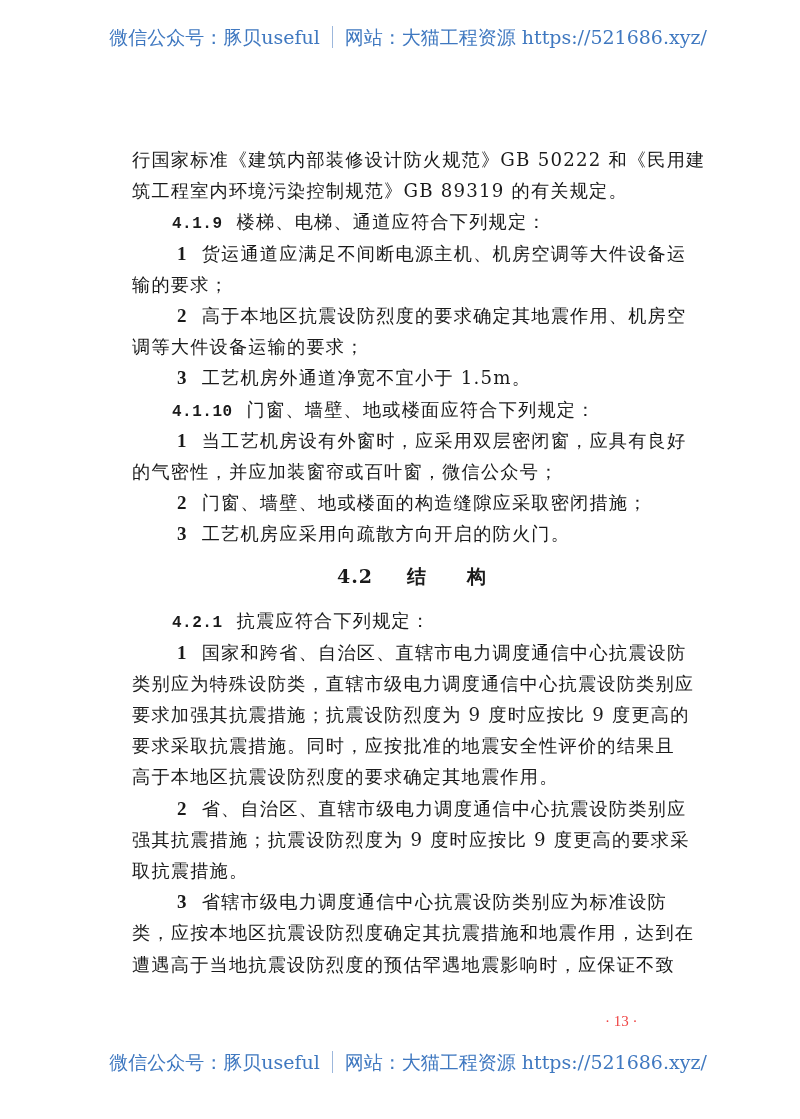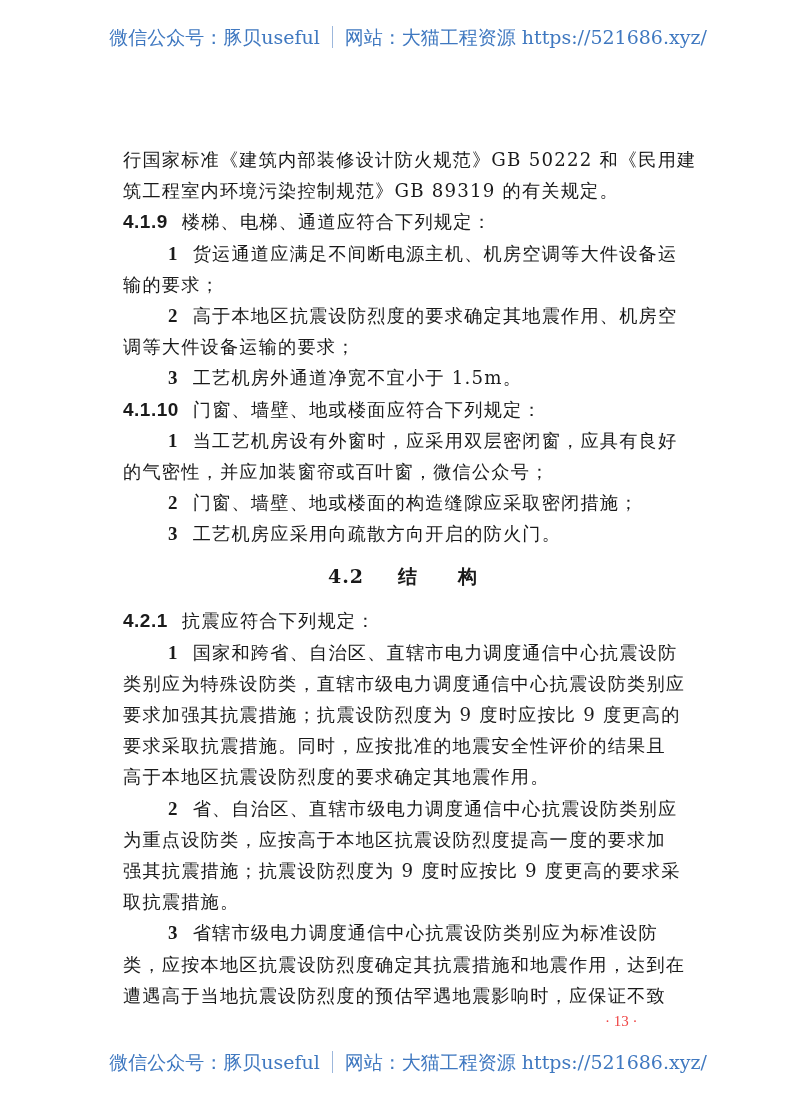--- a/index.html
+++ b/index.html
@@ -32,44 +32,45 @@
     height: 22px;
     background: #9cb7dc;
     margin: 0 12px;
     vertical-align: -4px;
   }
   .wm-top { top: 25px; }
   .wm-bottom { top: 1050px; }
 
   .page {
     position: absolute;
-    left: 123px;
+    left: 132px;
     top: 144px;
     width: 560px;
   }
   .line {
     font-size: 18.2px;
     line-height: 31.2px;
     height: 31.2px;
     white-space: nowrap;
     letter-spacing: 1.2px;
   }
   .indent { padding-left: 45px; }
   .num {
     font-weight: bold;
     font-family: "Liberation Serif", "DejaVu Serif", serif;
     font-size: 19px;
     margin-right: 14px;
   }
   .clause {
     font-weight: bold;
-    font-family: Liberation Sans, sans-serif;
-    font-size: 19px;
+    font-family: Liberation Mono, monospace;
+    font-size: 16px;
     margin-right: 14px;
     letter-spacing: 0.5px;
+    margin-left: 40px;
   }
   .section-title {
     text-align: center;
     font-weight: bold;
     font-size: 19px;
     height: 52px;
     line-height: 46px;
     margin-top: 4px;
     letter-spacing: 1px;
   }
@@ -110,21 +111,20 @@
 
   <div class="section-title"><span>4.2</span><span class="gap"></span><span>结</span><span class="gap2"></span><span>构</span></div>
 
   <div class="line"><span class="clause">4.2.1</span><span>抗震应符合下列规定：</span></div>
   <div class="line indent"><span class="num">1</span><span>国家和跨省、自治区、直辖市电力调度通信中心抗震设防</span></div>
   <div class="line"><span>类别应为特殊设防类，直辖市级电力调度通信中心抗震设防类别应</span></div>
   <div class="line"><span>要求加强其抗震措施；抗震设防烈度为 9 度时应按比 9 度更高的</span></div>
   <div class="line"><span>要求采取抗震措施。同时，应按批准的地震安全性评价的结果且</span></div>
   <div class="line"><span>高于本地区抗震设防烈度的要求确定其地震作用。</span></div>
   <div class="line indent"><span class="num">2</span><span>省、自治区、直辖市级电力调度通信中心抗震设防类别应</span></div>
-  <div class="line"><span>为重点设防类，应按高于本地区抗震设防烈度提高一度的要求加</span></div>
   <div class="line"><span>强其抗震措施；抗震设防烈度为 9 度时应按比 9 度更高的要求采</span></div>
   <div class="line"><span>取抗震措施。</span></div>
   <div class="line indent"><span class="num">3</span><span>省辖市级电力调度通信中心抗震设防类别应为标准设防</span></div>
   <div class="line"><span>类，应按本地区抗震设防烈度确定其抗震措施和地震作用，达到在</span></div>
   <div class="line"><span>遭遇高于当地抗震设防烈度的预估罕遇地震影响时，应保证不致</span></div>
 </div>
 
 <div class="page-number">· 13 ·</div>
 
 <div class="watermark wm-bottom">

